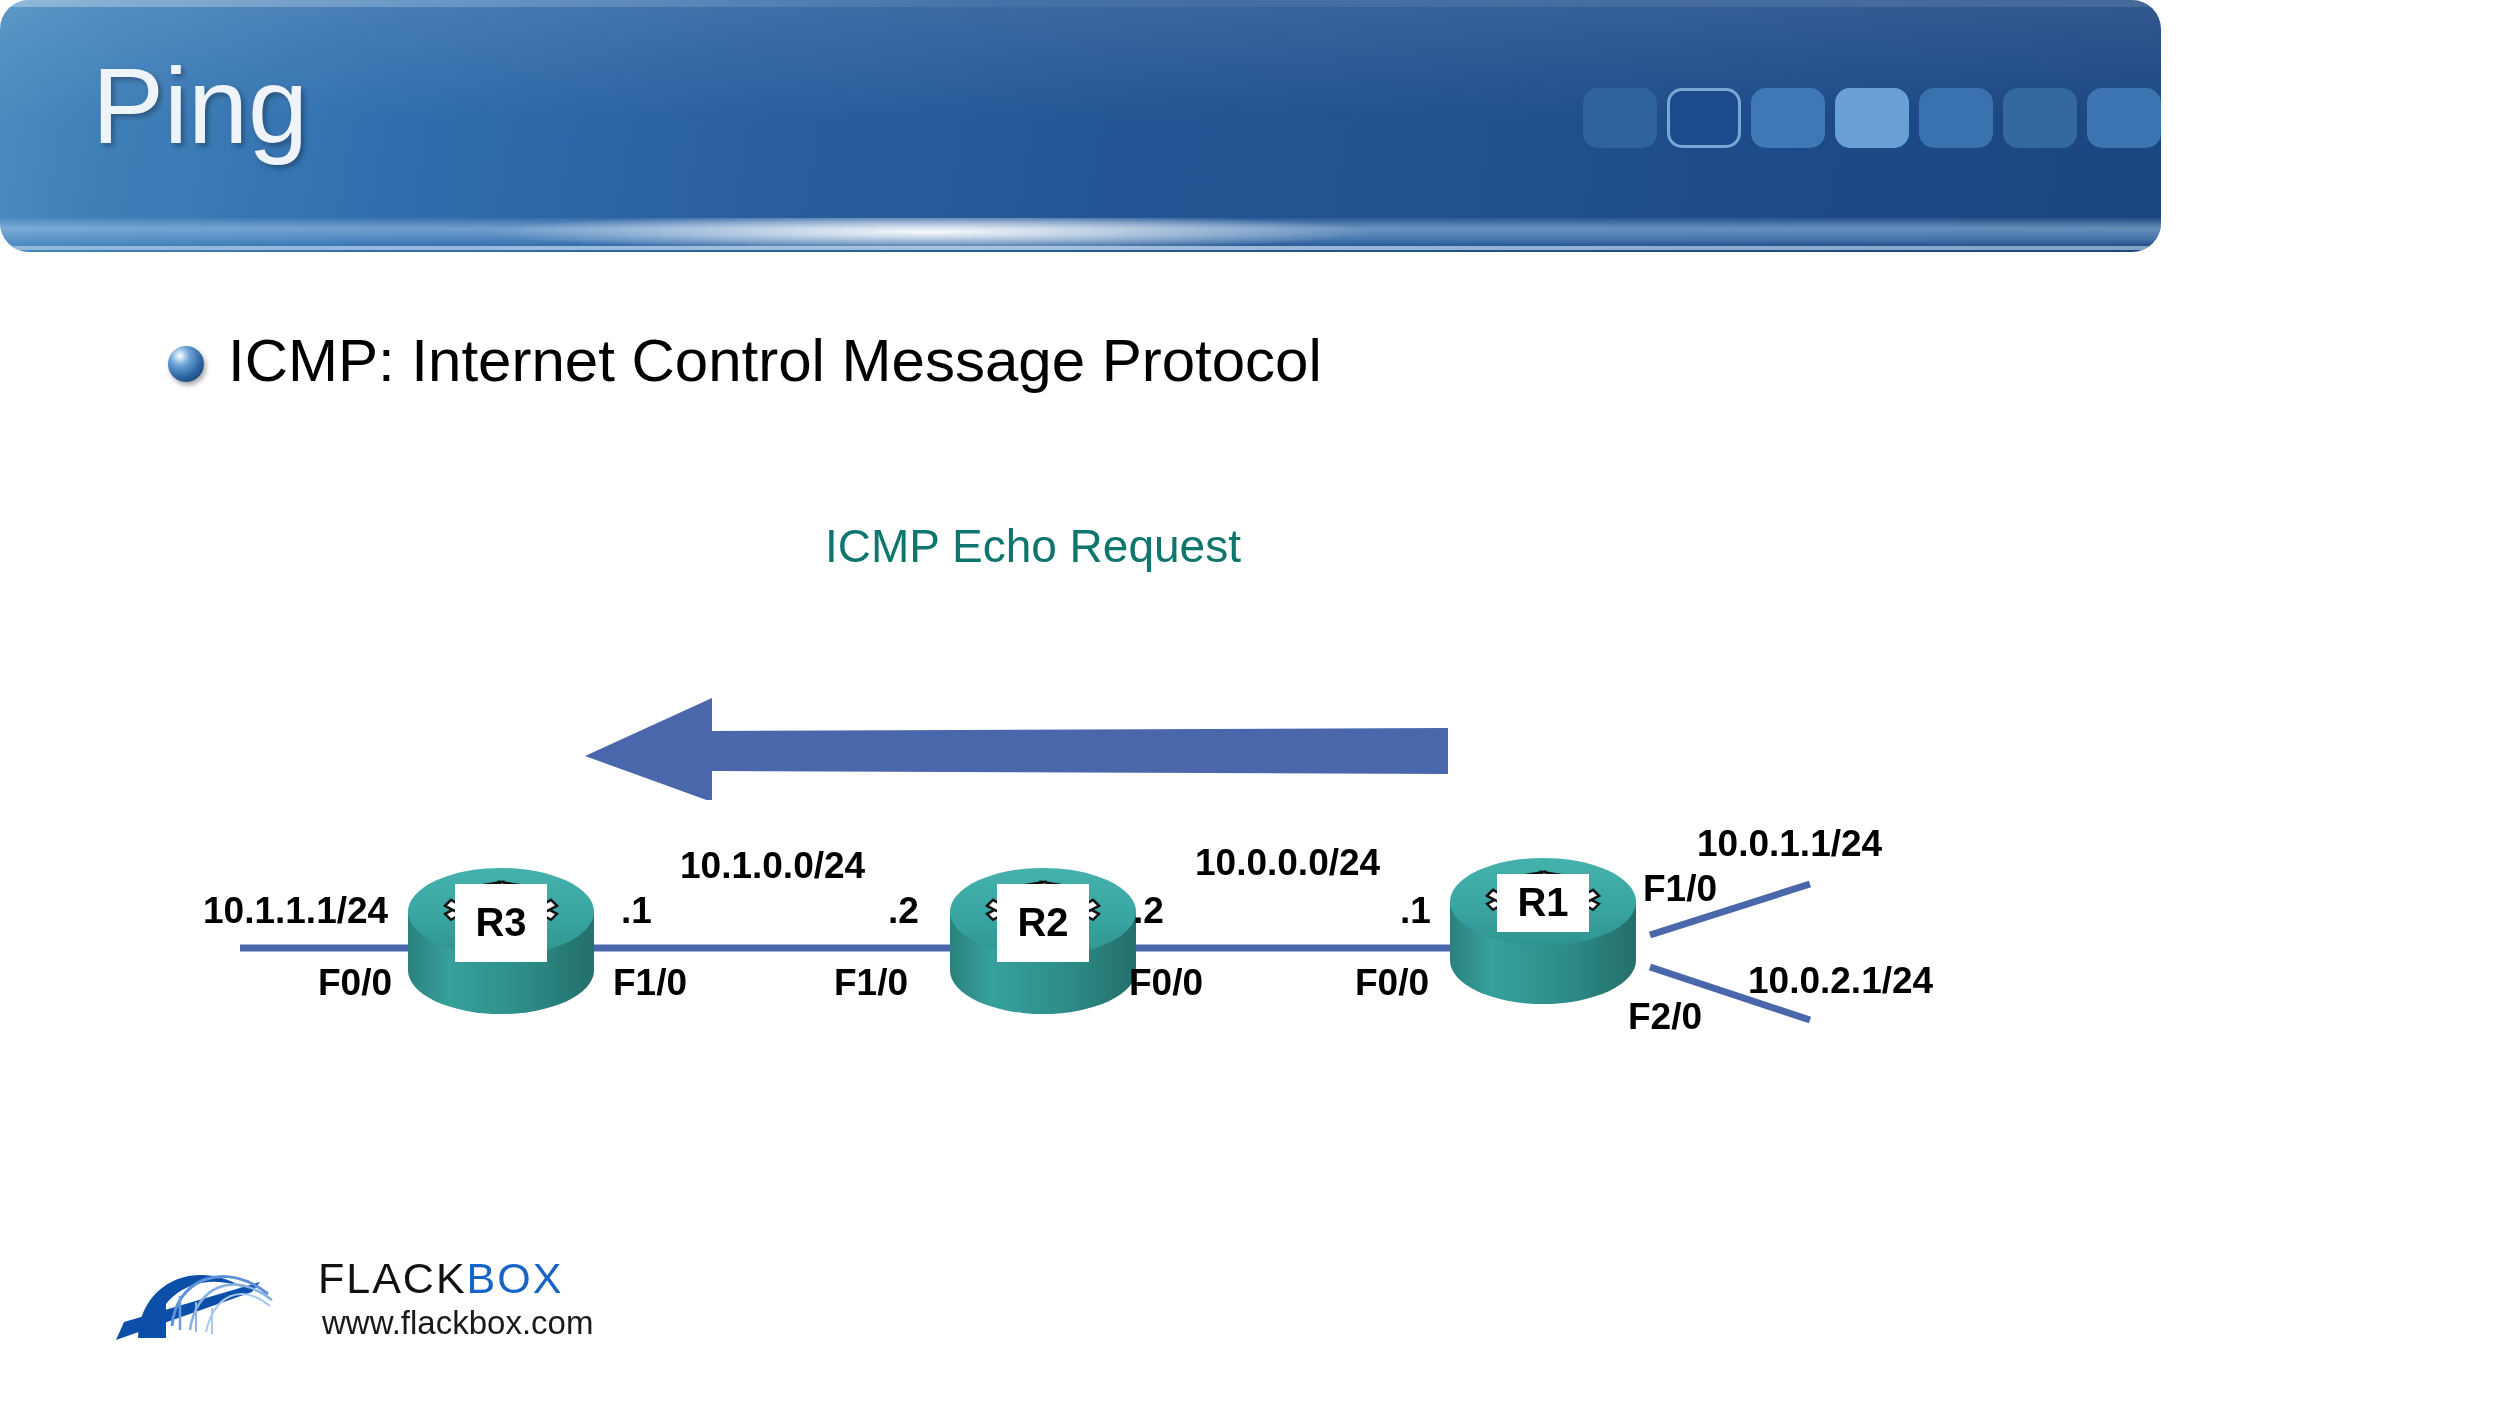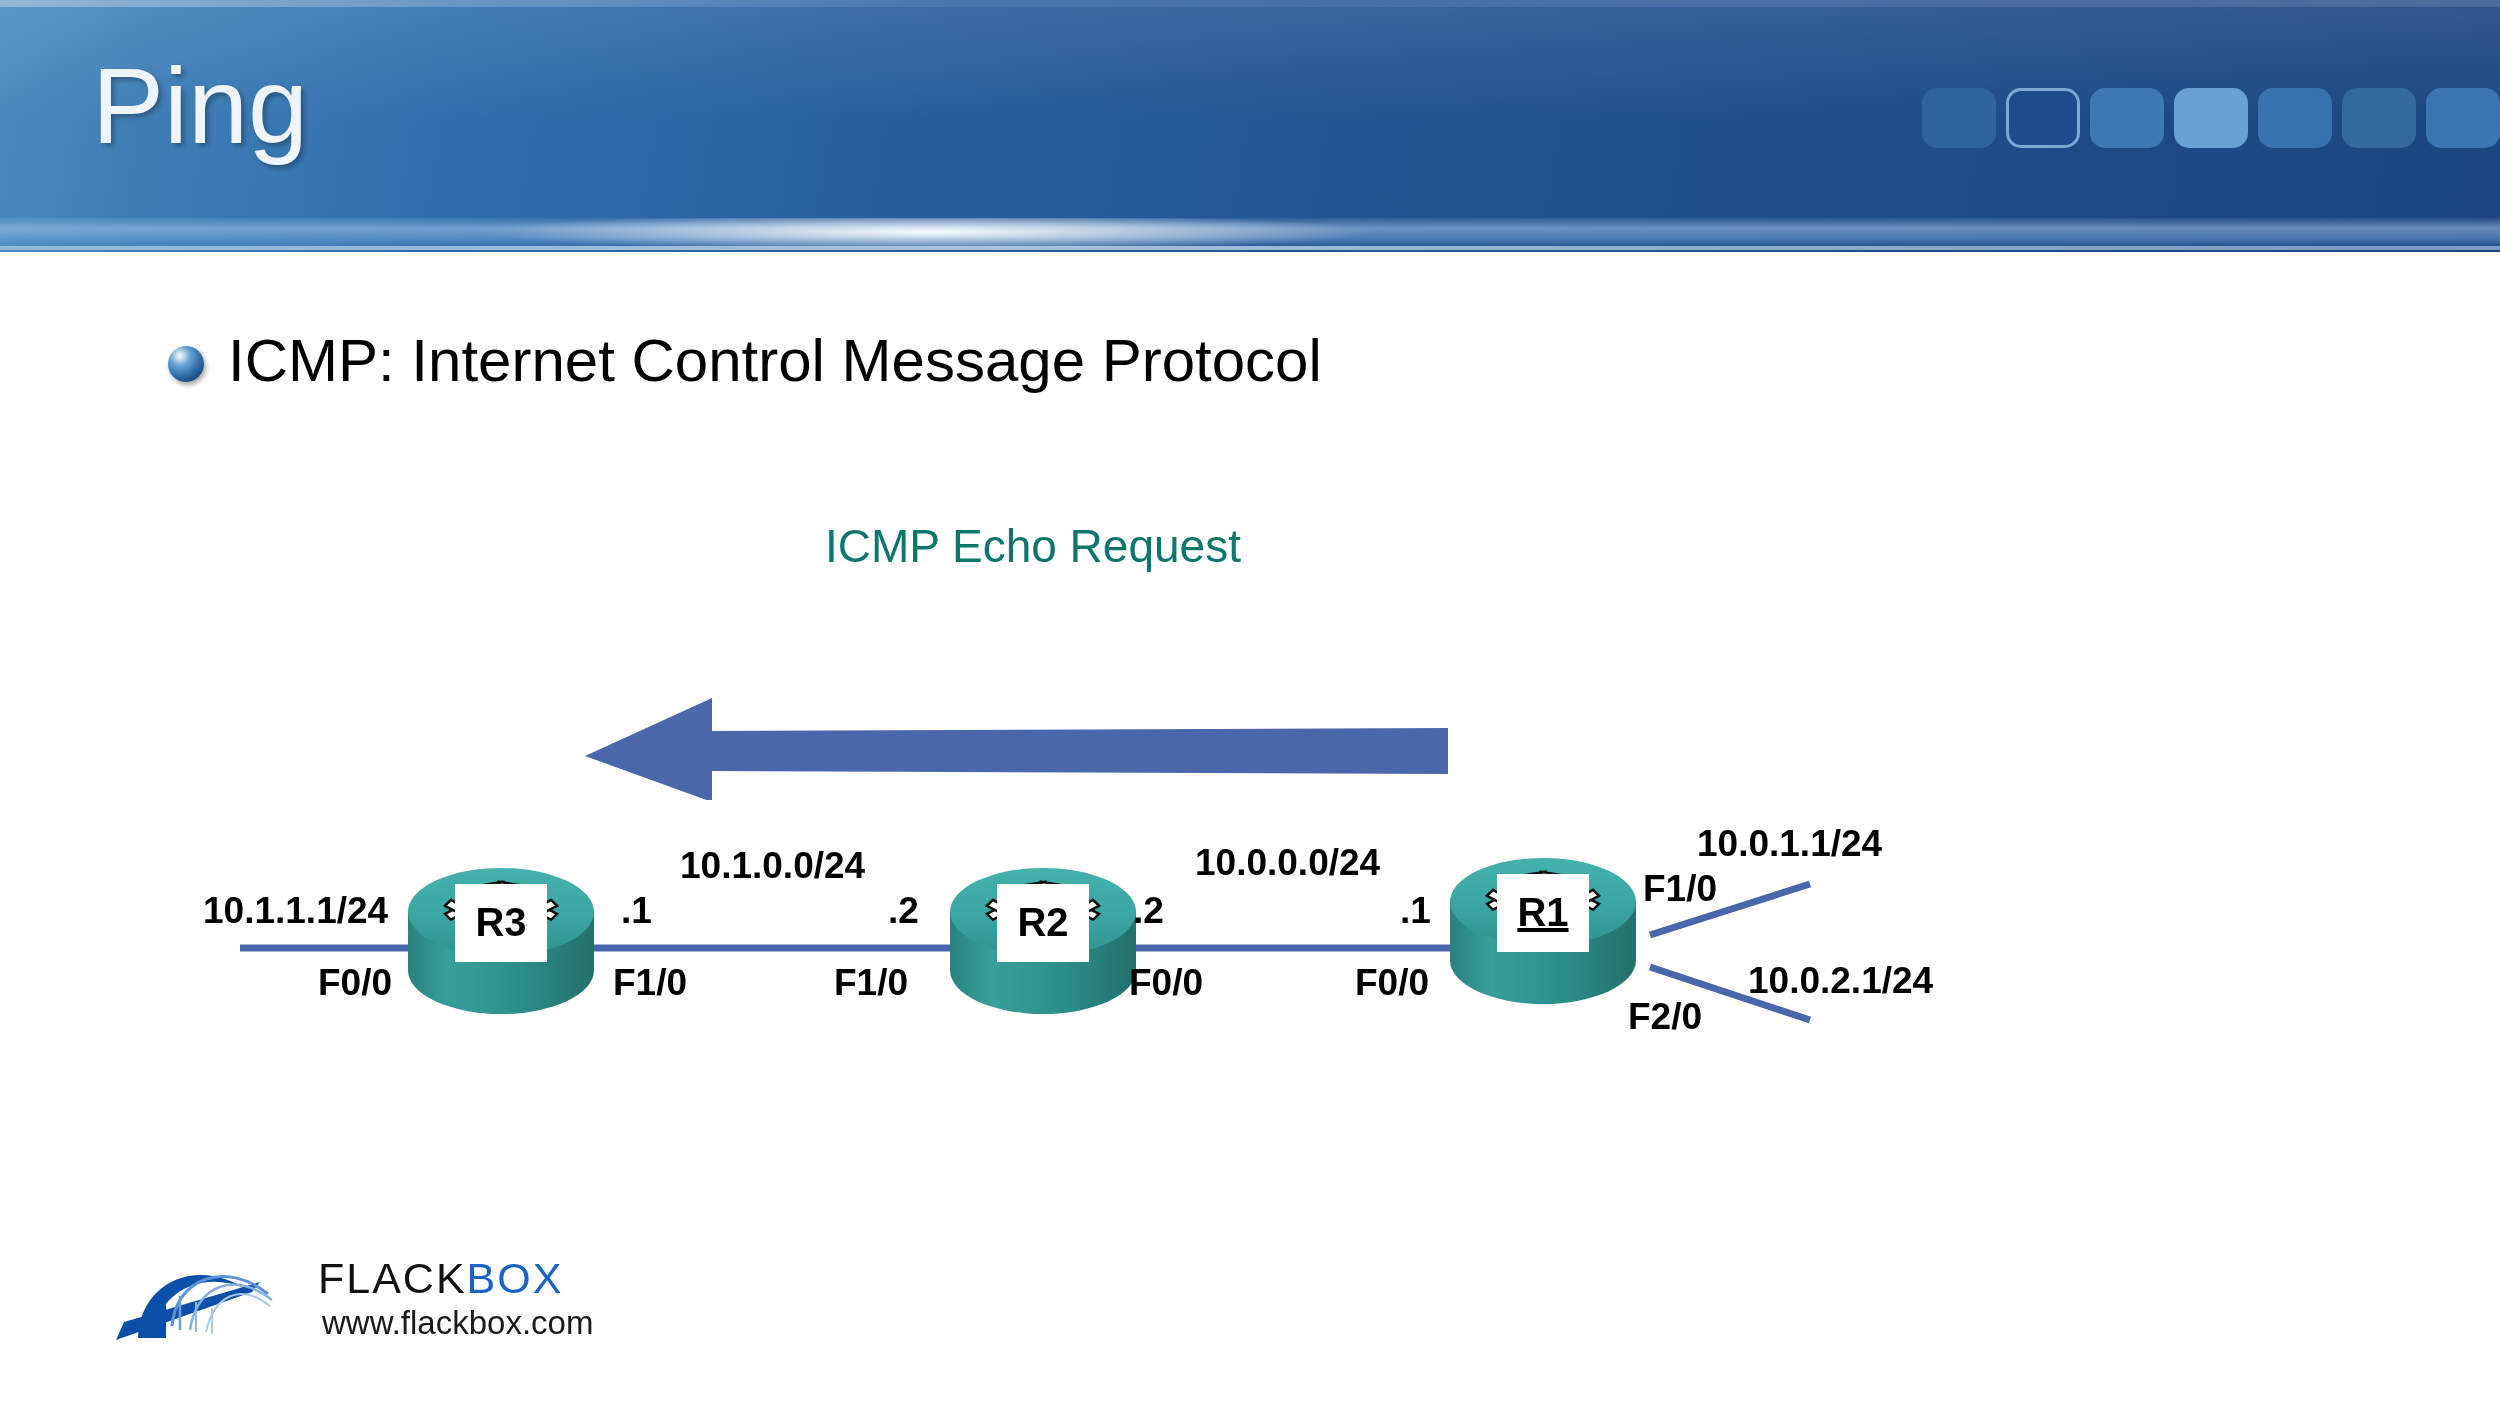--- a/index.html
+++ b/index.html
@@ -13,32 +13,33 @@
     overflow: hidden;
     font-family: "Liberation Sans", sans-serif;
     position: relative;
   }
 
   
   #header-banner {
     position: absolute;
     left: 0;
     top: 0;
-    width: 2500px;
+    width: 2161px;
     height: 252px;
     background: linear-gradient(100deg,
         #4a8cc0 0%,
         #3f7fb8 6%,
         #326fae 18%,
         #2a60a0 34%,
         #245695 52%,
         #20508e 70%,
         #1d4a87 85%,
         #1b4681 100%);
     overflow: hidden;
+    border-radius: 29px;
   }
   #header-top-edge {
     position: absolute;
     left: 0; top: 0;
     width: 2500px; height: 7px;
     background: linear-gradient(90deg, rgba(255,255,255,0.32), rgba(255,255,255,0.05) 40%, rgba(255,255,255,0.12));
   }
   #header-sheen {
     position: absolute;
     left: 0; top: 0;
@@ -288,21 +289,21 @@
     <div class="diagram-label" style="left: 1400px; top: 890px;">.1</div>
     <div class="diagram-label" style="left: 1355px; top: 962px;">F0/0</div>
     <div class="diagram-label" style="left: 1643px; top: 868px;">F1/0</div>
     <div class="diagram-label" style="left: 1697px; top: 823px;">10.0.1.1/24</div>
     <div class="diagram-label" style="left: 1628px; top: 996px;">F2/0</div>
     <div class="diagram-label" style="left: 1748px; top: 960px;">10.0.2.1/24</div>
   </div>
 <div id="router-names">
     <div class="router-name" style="left: 455px; top: 883.8px; width: 92px; height: 78px; display: flex; align-items: center; justify-content: center;">R3</div>
     <div class="router-name" style="left: 997px; top: 883.8px; width: 92px; height: 78px; display: flex; align-items: center; justify-content: center;">R2</div>
-    <div class="router-name" style="left: 1497px; top: 873.8px; width: 92px; height: 78px; display: flex; align-items: center; justify-content: center; text-decoration: underline;">R1</div>
+    <div class="router-name" style="left: 1497px; top: 873.8px; width: 92px; height: 58px; display: flex; align-items: center; justify-content: center;">R1</div>
   </div>
 
 <div id="logo-block">
   <svg width="200" height="95" viewBox="0 0 200 95">
     <path d="M6 88 L14 70 L150 30 L142 40 Z" fill="#0b4fa8"></path>
     <path d="M28 86 C30 30 86 6 134 36 C92 18 46 40 44 86 Z" fill="#0b4fa8"></path>
     <path d="M44 86 L44 46 L56 42 L56 86 Z" fill="#0b4fa8"></path>
     <path d="M62 74 C66 26 116 8 158 42" fill="none" stroke="#5e92d8" stroke-width="3"></path>
     <path d="M80 78 C86 34 124 18 162 48" fill="none" stroke="#86b0e2" stroke-width="2.5"></path>
     <path d="M96 80 C104 44 130 30 160 54" fill="none" stroke="#a9c8ec" stroke-width="2"></path>

